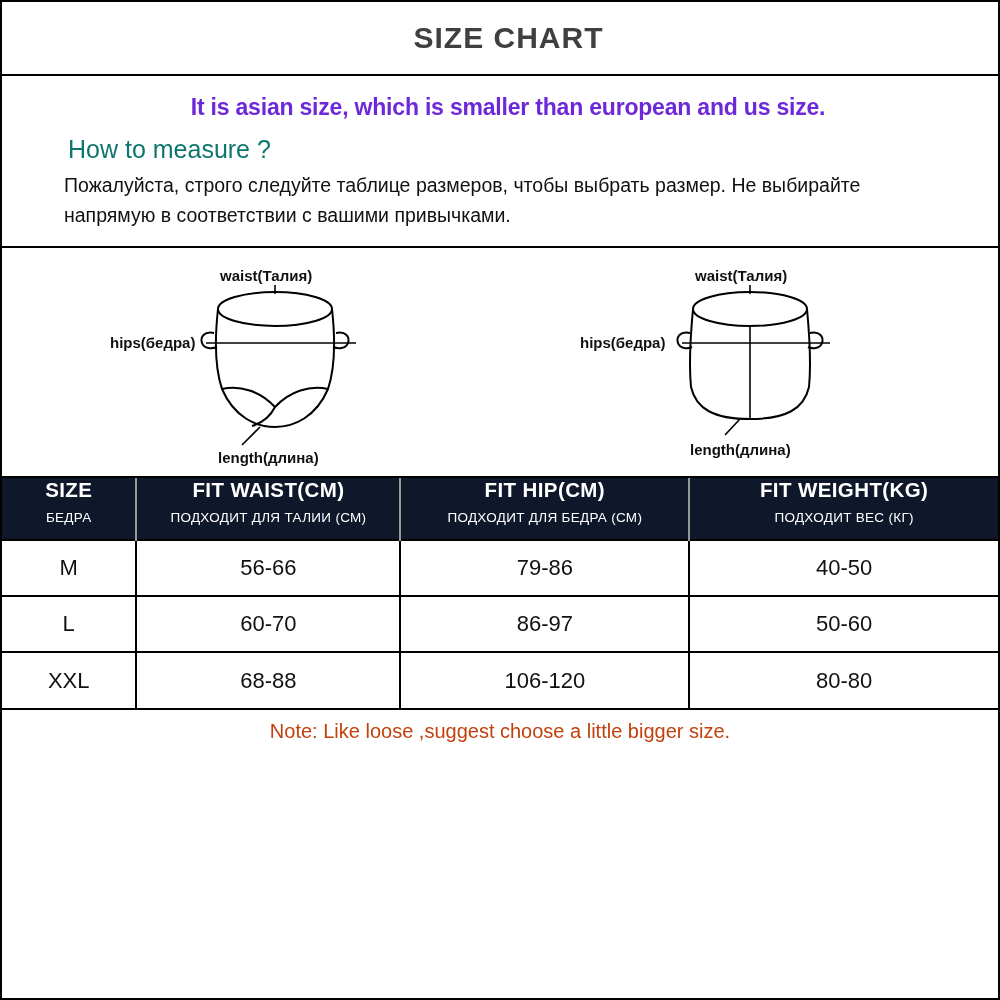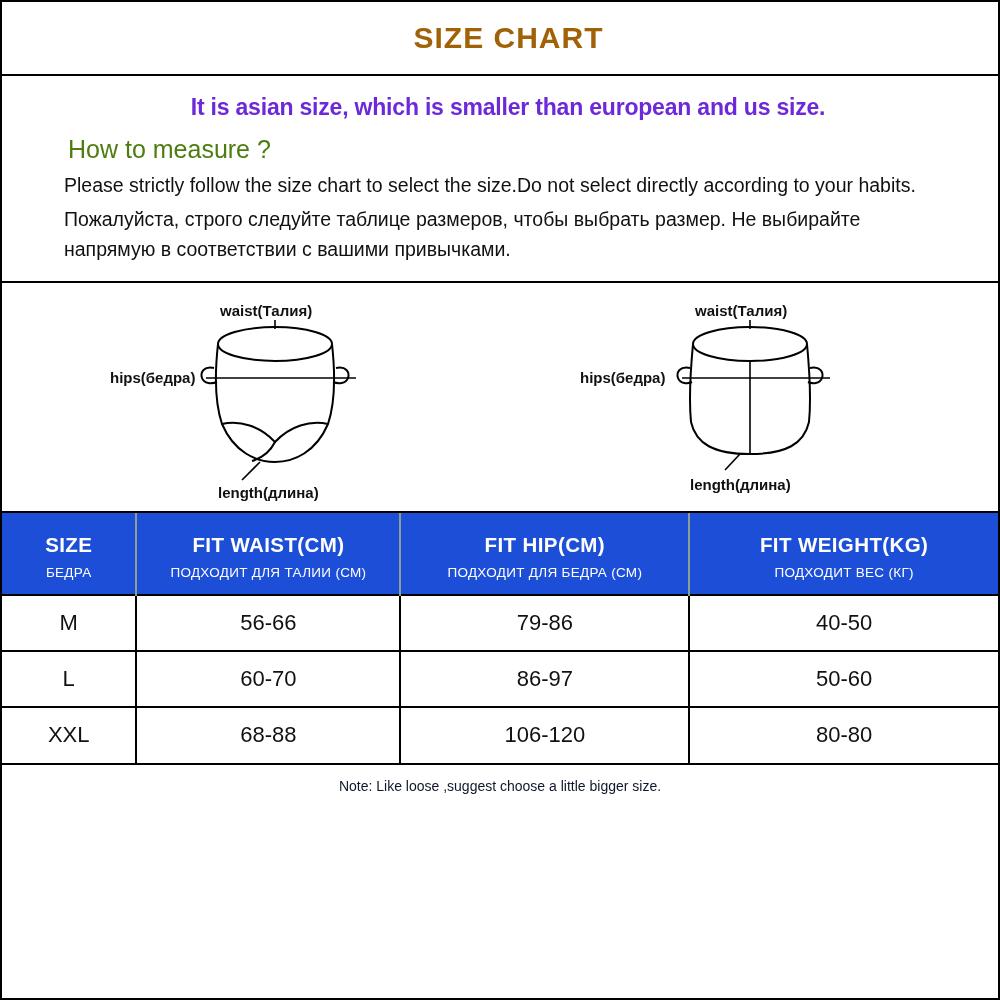--- a/index.html
+++ b/index.html
@@ -16,21 +16,21 @@
     border: 2px solid #000;
     display: flex; flex-direction: column;
   }
   
   .title-band {
     height: 74px;
     border-bottom: 2px solid #000;
     display: flex; align-items: center; justify-content: center;
   }
   .title-band .title {
-    color: #a16207;
+    color: #404040;
     font-size: 30px;
     font-weight: bold;
     letter-spacing: 1px;
     margin-left: 17px;
   }
   
   .intro {
     border-bottom: 2px solid #000;
     padding: 12px 46px 16px 62px;
   }
@@ -38,21 +38,21 @@
     color: #6d28d9;
     font-weight: bold;
     font-size: 23px;
     text-align: center;
     margin: 6px 0 14px 0;
     letter-spacing: -0.2px;
   }
   .howto {
     font-size: 25px;
     margin: 0 0 6px 4px;
-    color: #4d7c0f;
+    color: #0f766e;
   }
   .para {
     font-size: 19.5px;
     line-height: 1.55;
     margin: 0;
     color: #111;
   }
   .para.ru { margin-top: 4px; }
   
   .diagram-band {
@@ -61,23 +61,23 @@
     display: flex;
     align-items: center;
     justify-content: center;
     gap: 110px;
     padding-top: 14px;
   }
   .fig { position: relative; }
   
   table { border-collapse: collapse; width: 100%; table-layout: fixed; }
   thead th {
-    background: #1d4ed8;
+    background: #0f172a;
     color: #fff;
-    padding: 20px 4px 14px 4px;
+    padding: 0 4px 14px 4px;
     font-weight: bold;
     vertical-align: middle;
   }
   .th-en { font-size: 20.5px; letter-spacing: 0.4px; display: block; }
   .th-ru { font-size: 13.5px; font-weight: normal; display: block; margin-top: 8px; letter-spacing: 0.3px; }
   tbody td {
     border-top: 2px solid #000;
     border-right: 2px solid #000;
     height: 56px;
     text-align: center;
@@ -91,38 +91,37 @@
   .col-waist { width: 26.5%; }
   .col-hip { width: 29%; }
   .col-weight { width: 31%; }
   
   .note-band {
     border-top: 2px solid #000;
     height: 44px;
     display: flex; align-items: center; justify-content: center;
   }
   .note {
-    color: #0f172a;
-    font-size: 14px;
+    color: #c2410c;
+    font-size: 20px;
   }
   .lbl { font-size: 15px; font-weight: bold; fill: #111; font-family: "Liberation Sans", sans-serif; }
 </style>
 </head>
 <body>
 
 <div class="sheet">
 
   <div class="title-band">
     <span class="title">SIZE CHART</span>
   </div>
 
   <div class="intro">
     <div class="warn">It is asian size, which is smaller than european and us size.</div>
     <div class="howto">How to measure ?</div>
-    <p class="para">Please strictly follow the size chart to select the size.Do not select directly according to your habits.</p>
     <p class="para ru">Пожалуйста, строго следуйте таблице размеров, чтобы выбрать размер. Не выбирайте напрямую в соответствии с вашими привычками.</p>
   </div>
 
   <div class="diagram-band">
 
     <div class="fig">
       <svg width="330" height="200" viewBox="0 0 330 200">
 
         <ellipse cx="165" cy="42" rx="57" ry="17" fill="none" stroke="#000" stroke-width="2"></ellipse>
 

